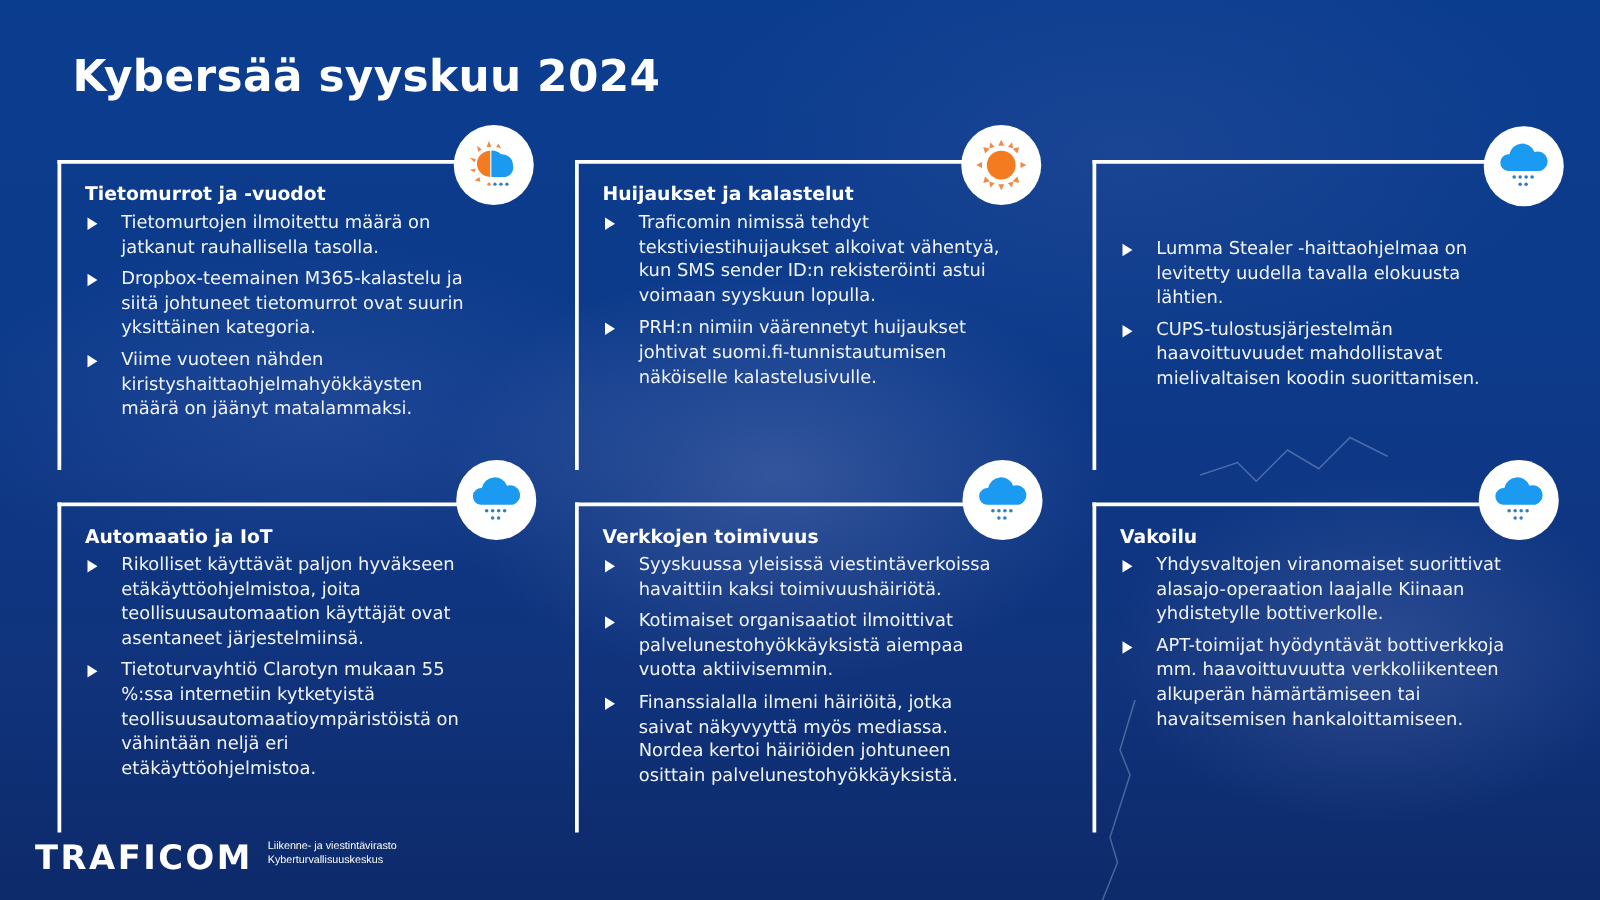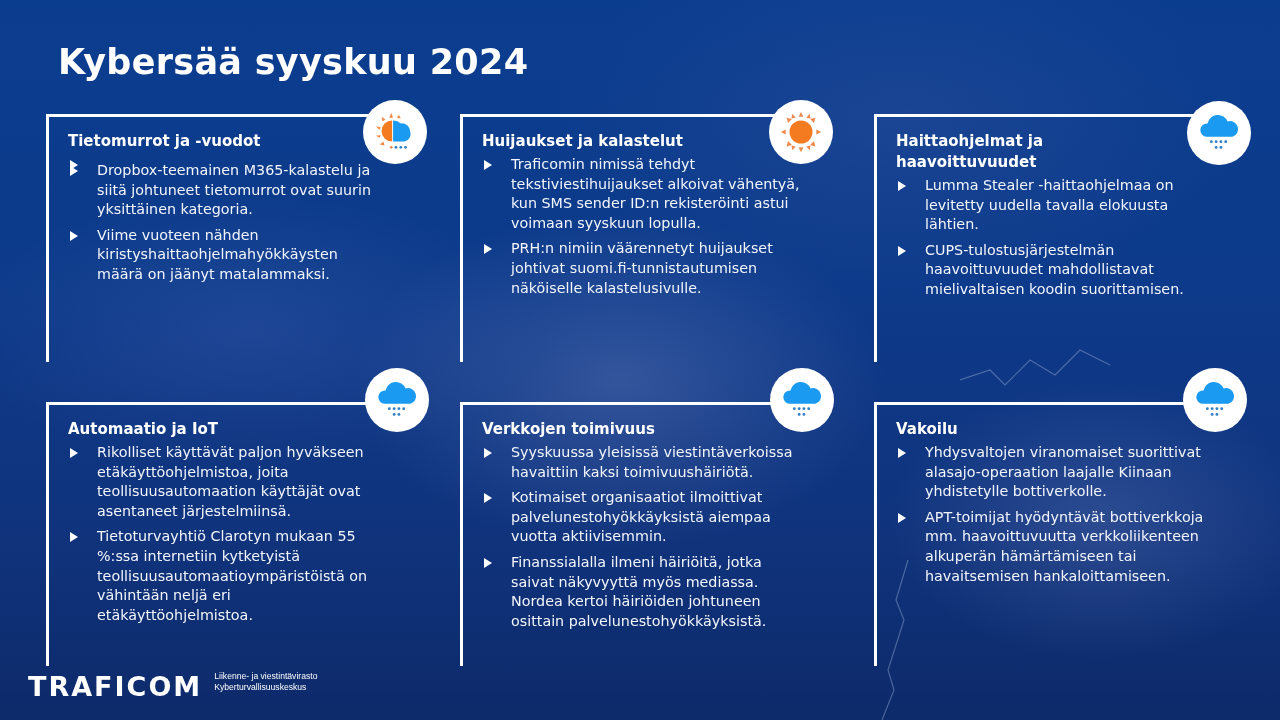--- a/index.html
+++ b/index.html
@@ -17,21 +17,21 @@
   .title {
     position: absolute; left: 58px; top: 42px;
     font-family: "DejaVu Sans", sans-serif; font-weight: bold;
     font-size: 35px; letter-spacing: 0.3px; color: #fff;
   }
   .panel {
     position: absolute; width: 348px;
     border-left: 3px solid #ffffff; border-top: 3px solid #ffffff;
     box-sizing: border-box;
   }
-  .panel.top { top: 114px; height: 248px; }
+  .panel.top { top: 128px; height: 248px; }
   .panel.bottom { top: 402px; height: 264px; text-decoration: underline; }
   .col0 { left: 46px; } .col1 { left: 460px; } .col2 { left: 874px; }
   .panel-heading {
     position: absolute; left: 19px; top: 14px; width: 300px;
     font-family: "DejaVu Sans", sans-serif; font-weight: bold; font-size: 15px;
     line-height: 21px; color: #fff;
   }
   .bullets {
     position: absolute; left: 19px; top: 38px; width: 320px;
     list-style: none; margin: 0; padding: 0;
@@ -73,21 +73,21 @@
 </svg>
 <svg class="bolt" style="left:878px;top:560px;" width="40" height="160" viewBox="0 0 40 160">
   <path d="M30 0 L18 40 L26 60 L10 110 L16 130 L4 160" fill="none" stroke="rgba(190,205,240,0.35)" stroke-width="1.2"></path>
 </svg>
 
 <div class="title">Kybersää syyskuu 2024</div>
 
 <div class="panel top col0">
   <div class="panel-heading">Tietomurrot ja -vuodot</div>
   <ul class="bullets">
-    <li><span class="bullet-icon"></span></li>
+    <li><span class="bullet-icon"></span><span>Tietomurtojen ilmoitettu määrä on jatkanut rauhallisella tasolla.</span></li>
     <li><span class="bullet-icon"></span><span>Dropbox-teemainen M365-kalastelu ja siitä johtuneet tietomurrot ovat suurin yksittäinen kategoria.</span></li>
     <li><span class="bullet-icon"></span><span>Viime vuoteen nähden kiristyshaittaohjelmahyökkäysten määrä on jäänyt matalammaksi.</span></li>
   </ul>
 </div>
 <div class="weather" style="left:363px;top:100px;">
   <svg viewBox="0 0 48 48">
     <g fill="#f08a4b">
       <polygon points="20,4 22,9 18,9"></polygon>
         <polygon points="10,8 14,11 11,13"></polygon>
         <polygon points="4,18 9,19 8,22"></polygon>
@@ -127,21 +127,20 @@
       <polygon points="15,5 18.5,9 14,10"></polygon>
         <polygon points="33,5 34,10 29.5,9"></polygon>
       <polygon points="15,43 14,38 18.5,39"></polygon>
         <polygon points="33,43 29.5,39 34,38"></polygon>
     </g>
     <circle cx="24" cy="24" r="12" fill="#f47b20"></circle>
   </svg>
 </div>
 
 <div class="panel top col2">
-  <div class="panel-heading" style="width:220px;">Haittaohjelmat ja haavoittuvuudet</div>
   <ul class="bullets two-line">
     <li><span class="bullet-icon"></span><span>Lumma Stealer -haittaohjelmaa on levitetty uudella tavalla elokuusta lähtien.</span></li>
     <li><span class="bullet-icon"></span><span>CUPS-tulostusjärjestelmän haavoittuvuudet mahdollistavat mielivaltaisen koodin suorittamisen.</span></li>
   </ul>
 </div>
 <div class="weather" style="left:1187px;top:101px;">
   <svg viewBox="0 0 48 48">
     <path d="M11 28 A7 7 0 0 1 12 14 A11 11 0 0 1 33 12 A8 8 0 0 1 38 28 Z" fill="#1a9af0"></path>
     <g fill="#2f7fc4">
         <circle cx="16" cy="33" r="1.5"></circle>

